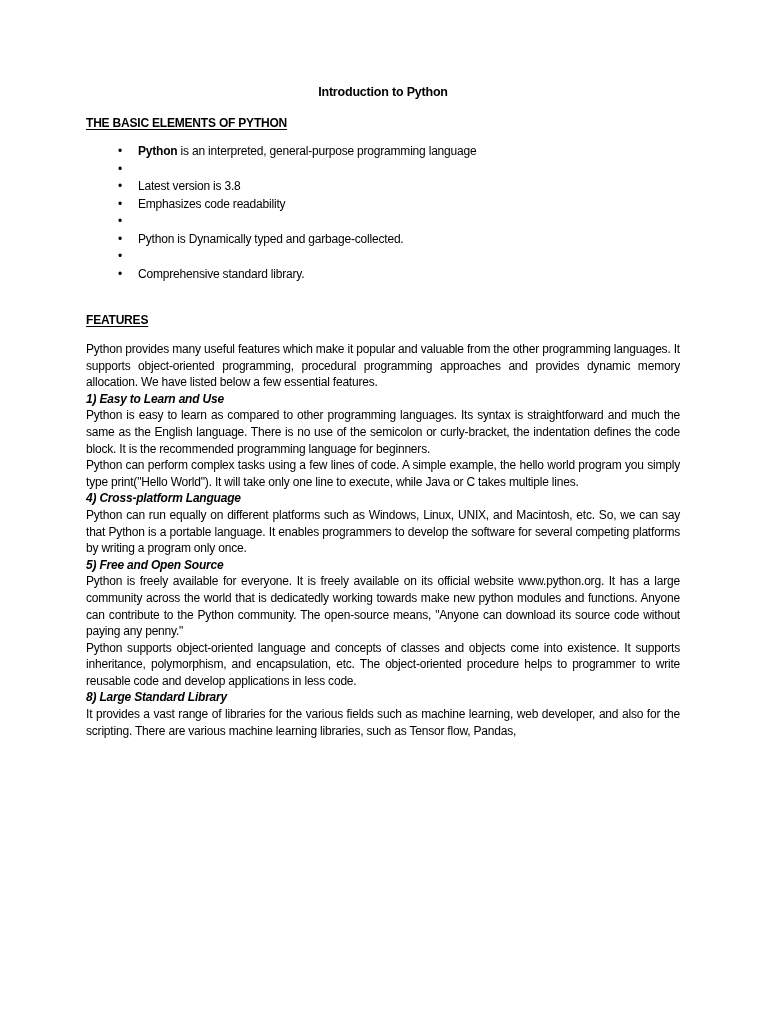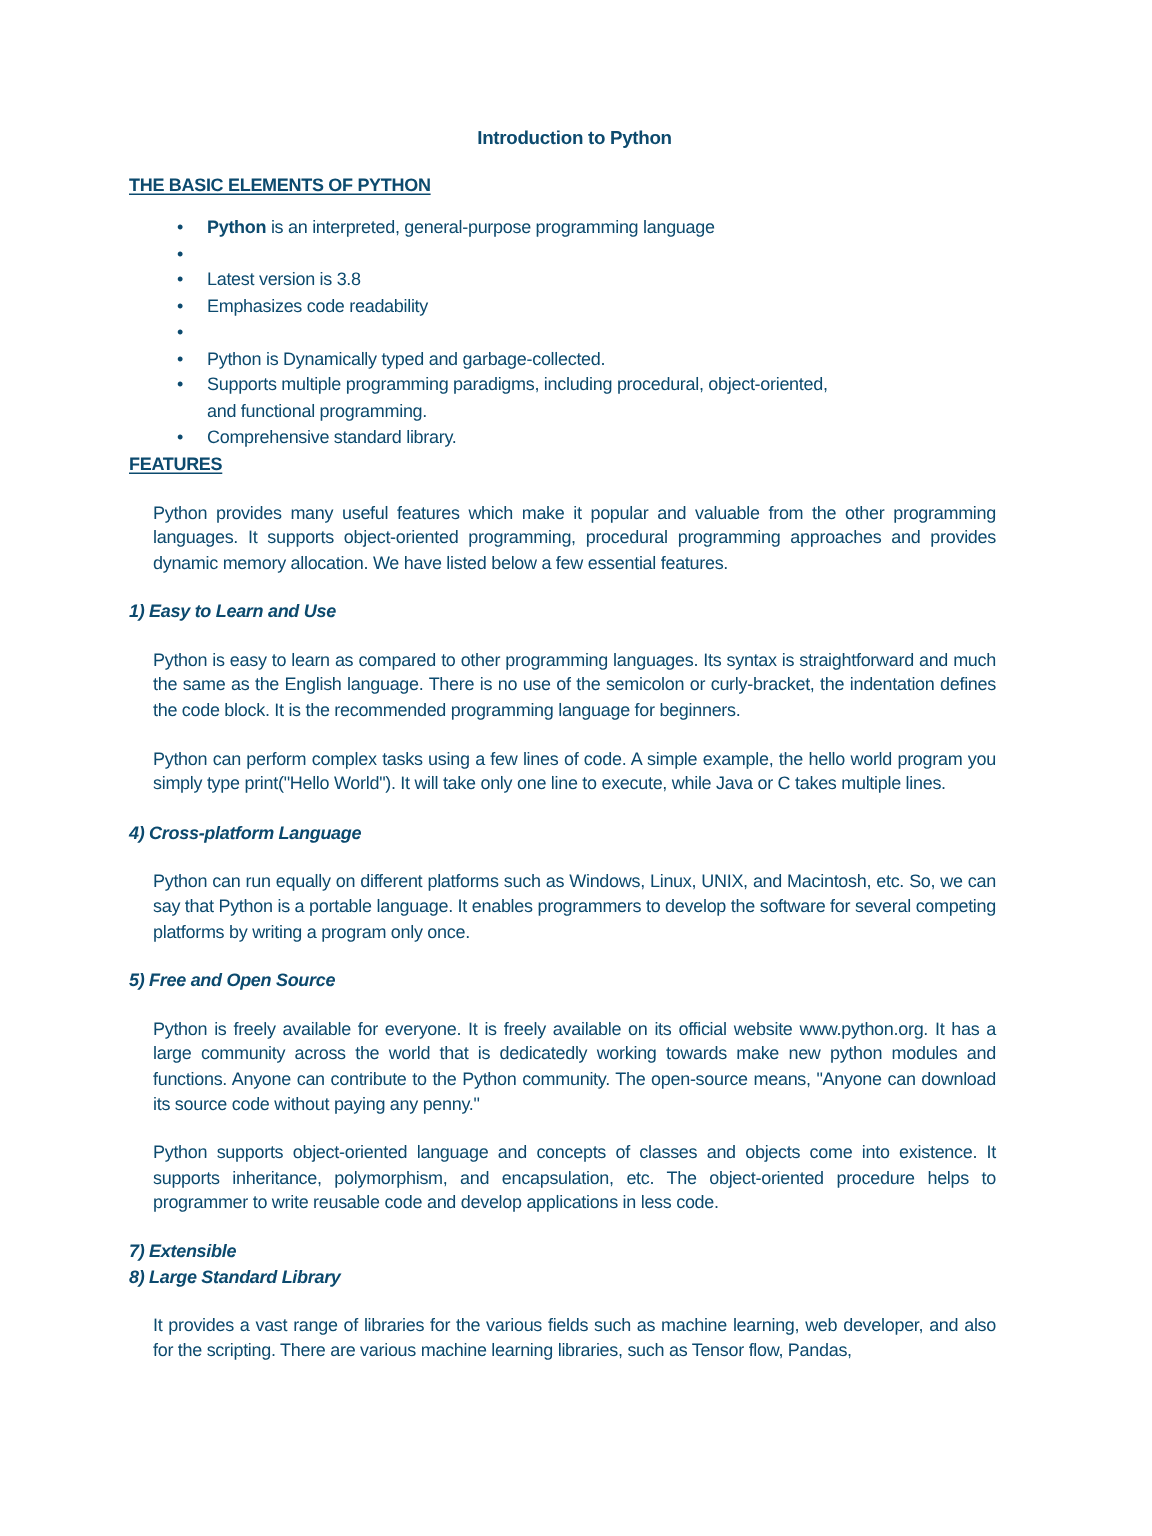--- a/index.html
+++ b/index.html
@@ -6,51 +6,51 @@
   .page {
     position: relative;
     width: 768px;
     height: 1024px;
     box-sizing: border-box;
     padding: 84px 88px 16px 86px;
     background: #ffffff;
     font-family: "Liberation Sans", sans-serif;
     font-size: 12px;
     letter-spacing: -0.2px;
-    color: #0c4a6e;
+    color: #000000;
     overflow: hidden;
   }
   .doc-title {
     text-align: center;
     font-weight: 700;
     font-size: 12.5px;
     line-height: 16px;
     margin: 0 0 15px 0;
   }
   .sec-heading {
     font-weight: 700;
     font-size: 12px;
     line-height: 17px;
     text-decoration: underline;
     text-underline-offset: 2px;
     margin: 0 0 11px 0;
   }
-  .sec-heading.features { margin-bottom: 12px; }
+  .sec-heading.features { margin-top: 29px; margin-bottom: 12px; }
   .bullets { margin: 0; padding: 0; }
   .bullet { display: flex; line-height: 17.5px; }
   .bullet .dot {
     flex: none;
     width: 20px;
     margin-left: 32px;
     font-size: 12px;
   }
   .bullet .txt { white-space: pre-line; }
   .bold { font-weight: 700; }
   .para {
-    margin: 16px;
+    margin: 0;
     text-align: justify;
     line-height: 16.6px;
   }
   .f-head {
     font-weight: 700;
     line-height: 16.6px;
     font-style: italic;
   }
 </style>
 </head>
@@ -80,22 +80,20 @@
     </div>
     <div class="bullet">
       <span class="dot">•</span>
     </div>
     <div class="bullet">
       <span class="dot">•</span>
       <span class="txt">Python is Dynamically typed and garbage-collected.</span>
     </div>
     <div class="bullet">
       <span class="dot">•</span>
-      <span class="txt">Supports multiple programming paradigms, including procedural, object-oriented,
-and functional programming.</span>
     </div>
     <div class="bullet">
       <span class="dot">•</span>
       <span class="txt">Comprehensive standard library.</span>
     </div>
   </div>
 
   <div class="sec-heading features">FEATURES</div>
 
   <p class="para">Python provides many useful features which make it popular and valuable from the other programming languages. It supports object-oriented programming, procedural programming approaches and provides dynamic memory allocation. We have listed below a few essential features.</p>
@@ -112,20 +110,19 @@
     <p class="para">Python can run equally on different platforms such as Windows, Linux, UNIX, and Macintosh, etc. So, we can say that Python is a portable language. It enables programmers to develop the software for several competing platforms by writing a program only once.</p>
   </div>
   <div>
     <div class="f-head">5) Free and Open Source</div>
     <p class="para">Python is freely available for everyone. It is freely available on its official website www.python.org. It has a large community across the world that is dedicatedly working towards make new python modules and functions. Anyone can contribute to the Python community. The open-source means, "Anyone can download its source code without paying any penny."</p>
   </div>
   <div>
     <p class="para">Python supports object-oriented language and concepts of classes and objects come into existence. It supports inheritance, polymorphism, and encapsulation, etc. The object-oriented procedure helps to programmer to write reusable code and develop applications in less code.</p>
   </div>
   <div>
-    <div class="f-head">7) Extensible</div>
   </div>
   <div>
     <div class="f-head">8) Large Standard Library</div>
     <p class="para">It provides a vast range of libraries for the various fields such as machine learning, web developer, and also for the scripting. There are various machine learning libraries, such as Tensor flow, Pandas,</p>
   </div>
 
 </div>
 
 </body></html>

